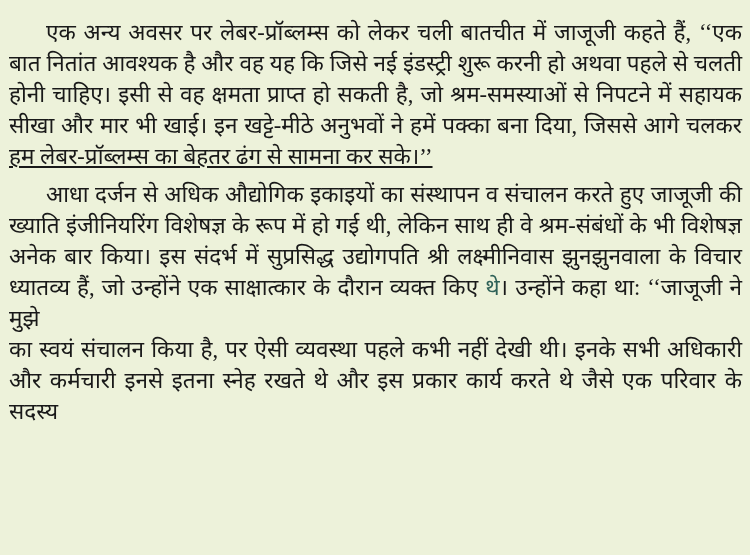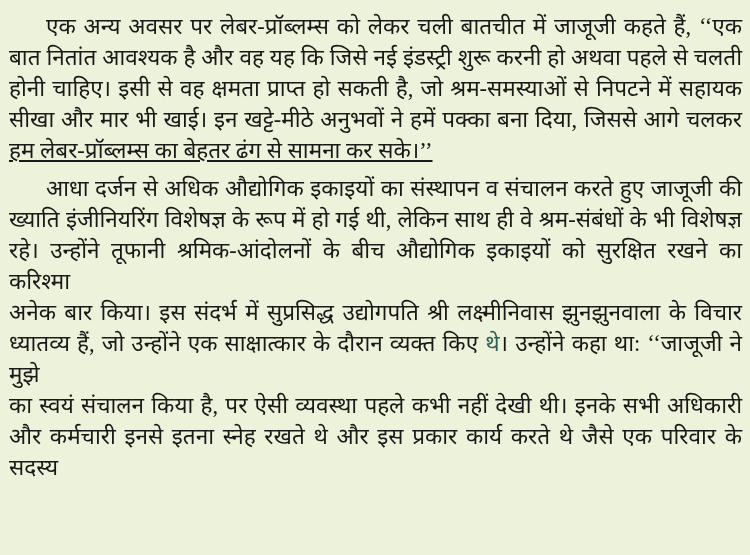--- a/index.html
+++ b/index.html
@@ -4,21 +4,21 @@
 <style>
   html, body {
     margin: 0;
     padding: 0;
   }
   .page {
     width: 750px;
     height: 555px;
     box-sizing: border-box;
     background: #edf2da;
-    padding: 11px 8px 0 9px;
+    padding: 17px 8px 0 9px;
     overflow: hidden;
     font-family: "Liberation Serif", "DejaVu Serif", serif;
     color: #191919;
   }
   .para {
     margin: 0;
   }
   .para-2 {
     margin-top: 7px;
   }
@@ -51,21 +51,20 @@
     <div class="line first">एक अन्य अवसर पर लेबर-प्रॉब्लम्स को लेकर चली बातचीत में जाजूजी कहते हैं, ‘‘एक</div>
     <div class="line">बात नितांत आवश्यक है और वह यह कि जिसे नई इंडस्ट्री शुरू करनी हो अथवा पहले से चलती</div>
     <div class="line">होनी चाहिए। इसी से वह क्षमता प्राप्त हो सकती है, जो श्रम-समस्याओं से निपटने में सहायक</div>
     <div class="line">सीखा और मार भी खाई। इन खट्टे-मीठे अनुभवों ने हमें पक्का बना दिया, जिससे आगे चलकर</div>
     <div class="line last">हम लेबर-प्रॉब्लम्स का बेहतर ढंग से सामना कर सके।’’</div>
   </div>
 
   <div class="para para-2">
     <div class="line first">आधा दर्जन से अधिक औद्योगिक इकाइयों का संस्थापन व संचालन करते हुए जाजूजी की</div>
     <div class="line">ख्याति इंजीनियरिंग विशेषज्ञ के रूप में हो गई थी, लेकिन साथ ही वे श्रम-संबंधों के भी विशेषज्ञ</div>
-    <div class="line">रहे। उन्होंने तूफानी श्रमिक-आंदोलनों के बीच औद्योगिक इकाइयों को सुरक्षित रखने का करिश्मा</div>
     <div class="line">अनेक बार किया। इस संदर्भ में सुप्रसिद्ध उद्योगपति श्री लक्ष्मीनिवास झुनझुनवाला के विचार</div>
     <div class="line"><span>ध्यातव्य हैं, जो उन्होंने एक साक्षात्कार के दौरान व्यक्त किए </span><span class="accent" style="color: rgb(46, 97, 87);">थे</span><span>। उन्होंने कहा था: ‘‘जाजूजी ने मुझे</span></div>
     <div class="line">का स्वयं संचालन किया है, पर ऐसी व्यवस्था पहले कभी नहीं देखी थी। इनके सभी अधिकारी</div>
     <div class="line">और कर्मचारी इनसे इतना स्नेह रखते थे और इस प्रकार कार्य करते थे जैसे एक परिवार के सदस्य</div>
 
   </div>
 
 </div>
 
 </body></html>

